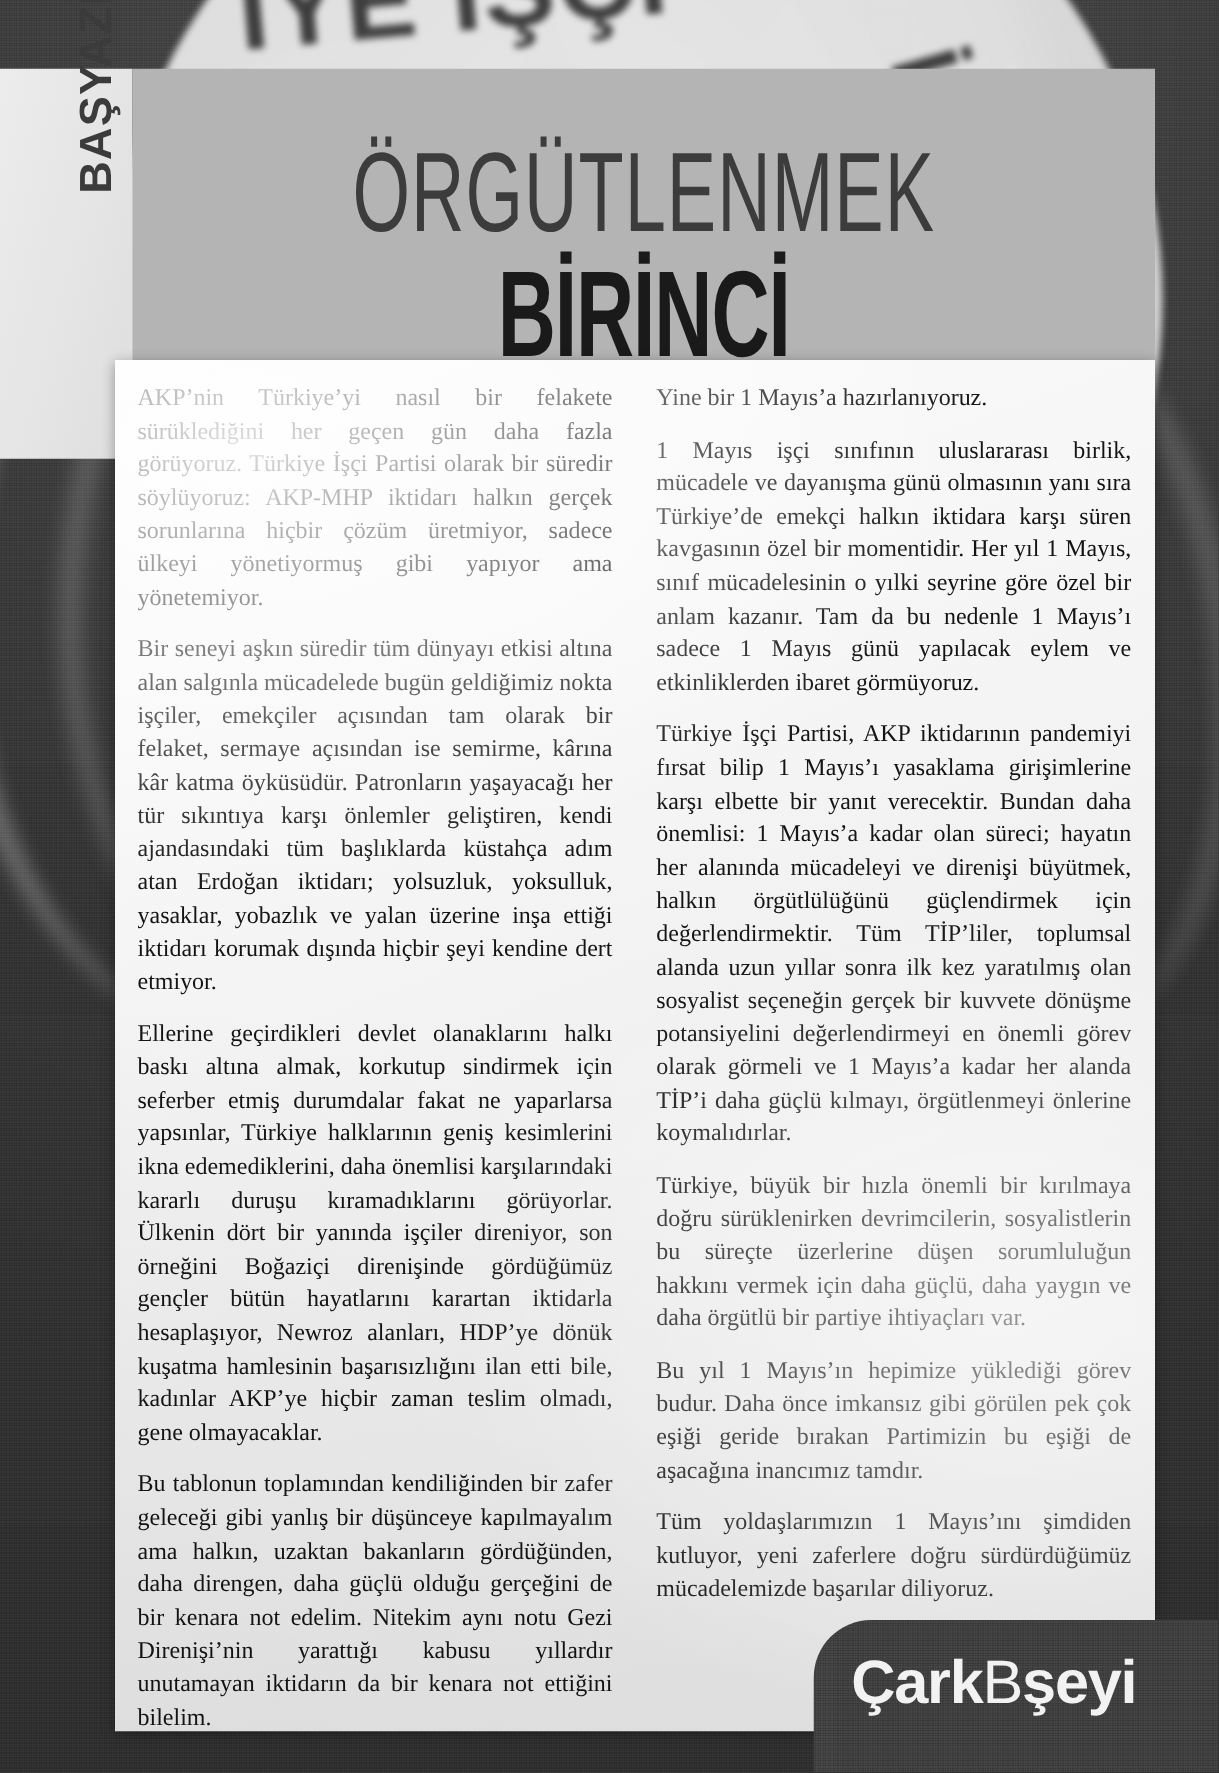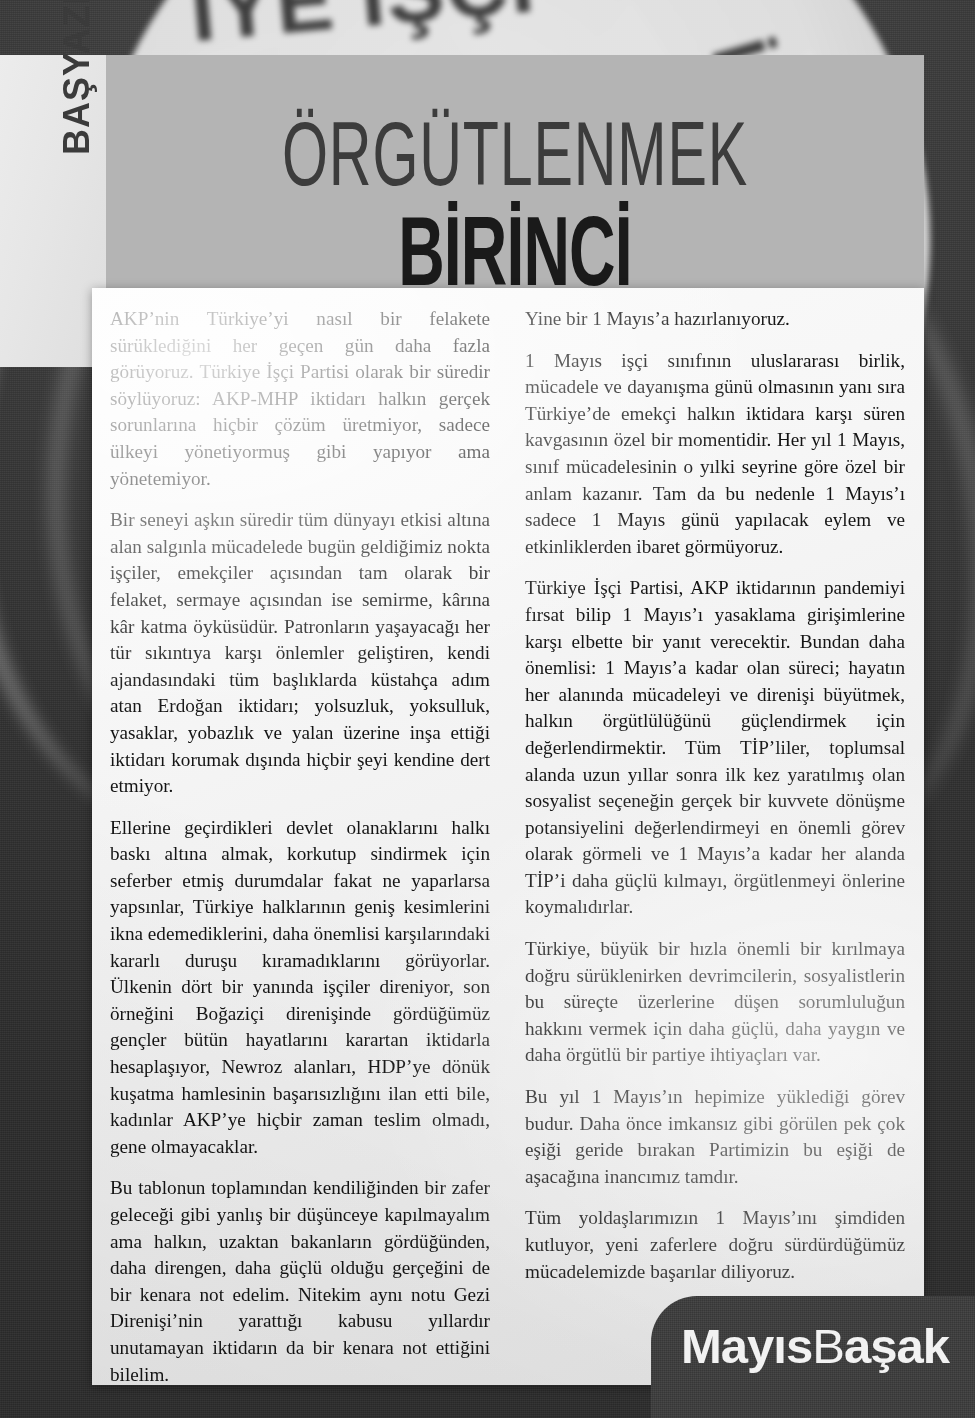--- a/index.html
+++ b/index.html
@@ -268,16 +268,16 @@
           <p>Türkiye, büyük bir hızla önemli bir kırılmaya doğru sürüklenirken devrimcilerin, sosyalistlerin bu süreçte üzerlerine düşen sorumluluğun hakkını vermek için daha güçlü, daha yaygın ve daha örgütlü bir partiye ihtiyaçları var.</p>
           <p>Bu yıl 1 Mayıs’ın hepimize yüklediği görev budur. Daha önce imkansız gibi görülen pek çok eşiği geride bırakan Partimizin bu eşiği de aşacağına inancımız tamdır.</p>
           <p>Tüm yoldaşlarımızın 1 Mayıs’ını şimdiden kutluyor, yeni zaferlere doğru sürdürdüğümüz mücadelemizde başarılar diliyoruz.</p>
         </article>
     </div>
     <div class="panel-sheen"></div>
   </div>
 
   <div class="badge">
     <div class="badge-noise"></div>
-    <div class="badge-text"><span class="b1">Mayıs</span><span class="b2">B</span><span class="b3">aşak</span></div>
+    <div class="badge-text"><span class="b1">Çark</span><span class="b2">B</span><span class="b3">şeyi</span></div>
   </div>
 
 </div>
 
 </body></html>

